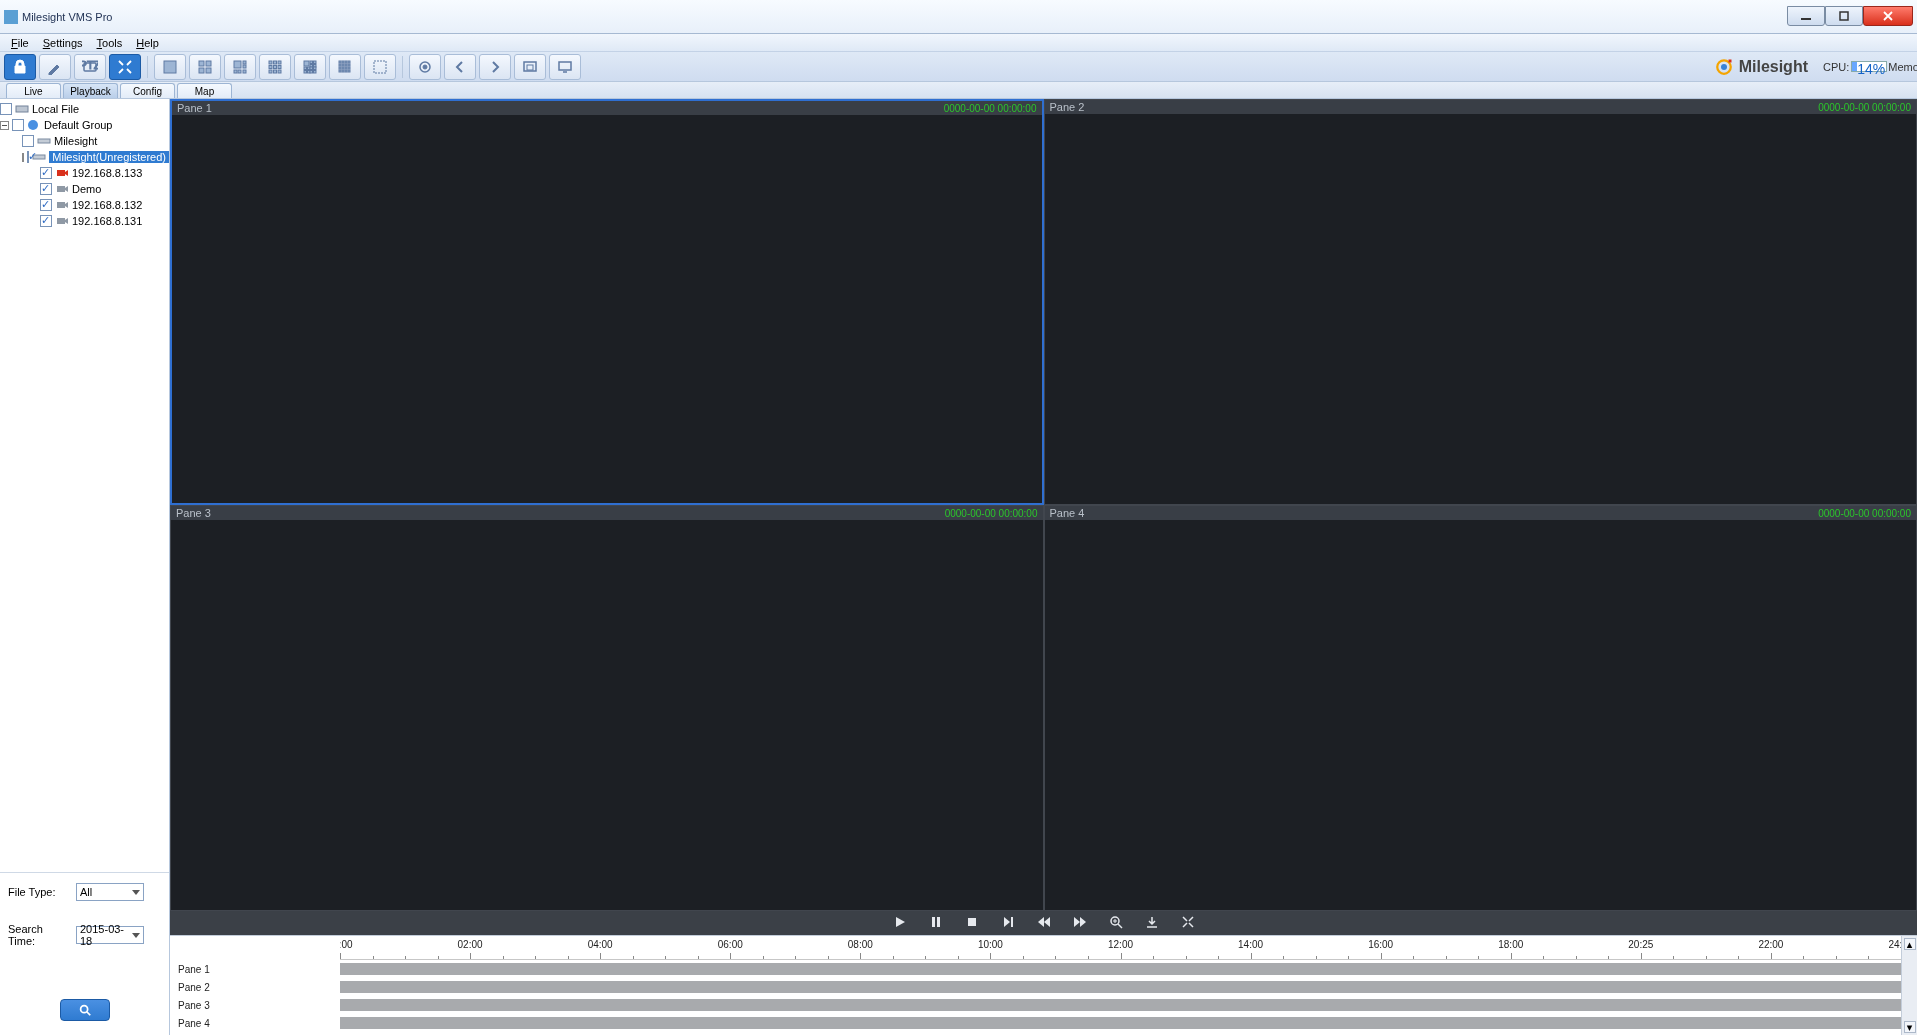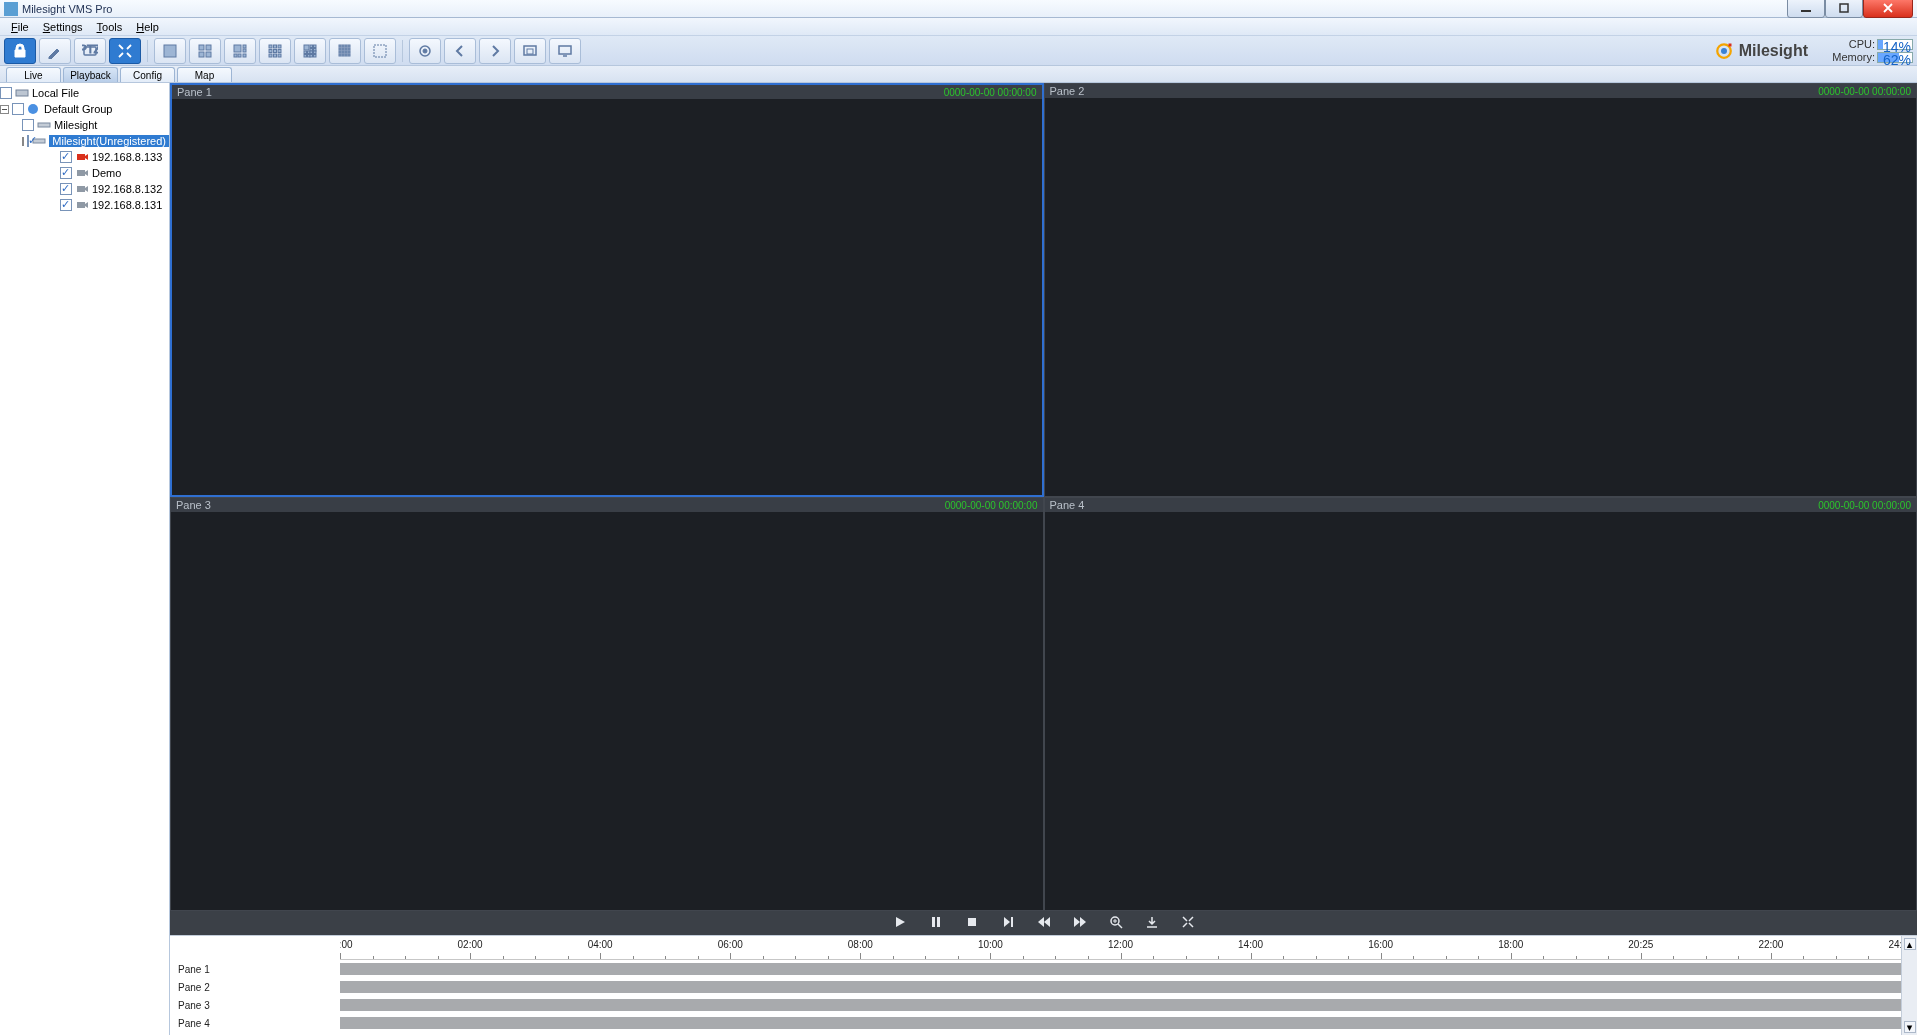--- a/index.html
+++ b/index.html
@@ -1,20 +1,20 @@
 <!DOCTYPE html>
 <html><head>
 <meta charset="utf-8">
 <style>
 *{box-sizing:border-box;margin:0;padding:0;font-family:"Segoe UI",Tahoma,sans-serif;font-size:11px;user-select:none}
 html,body{width:1917px;height:1035px;overflow:hidden}
 body{background:#e8eff7;display:flex;flex-direction:column}
 
 
-.titlebar{height:18px;background:linear-gradient(#f7fbff,#e8f0fa);display:flex;align-items:center;padding:0 4px;border-bottom:1px solid #a6b9d2}
+.titlebar{height:34px;background:linear-gradient(#f7fbff,#e8f0fa);display:flex;align-items:center;padding:0 4px;border-bottom:1px solid #a6b9d2}
 .titlebar .app-icon{width:14px;height:14px;background:#5a9fd4;margin-right:4px}
 .titlebar .title{color:#235}
 .titlebar .spacer{flex:1}
 .winbtns{display:flex;gap:0;height:17px;margin-top:-4px}
 .winbtn{width:38px;height:20px;display:flex;align-items:center;justify-content:center;border:1px solid #7a8ca3;background:linear-gradient(#eef4fc,#cedcef);border-radius:0 0 3px 3px}
 .winbtn.close{background:linear-gradient(#ff7b6c,#d9301c);border-color:#9a261b;width:50px}
 .winbtn svg{width:10px;height:10px}
 
 
 .menubar{height:18px;background:linear-gradient(#f1f6fd,#dfe9f6);border-bottom:1px solid #c3d2e6;display:flex;align-items:center;padding:0 4px;gap:0}
@@ -27,40 +27,40 @@
 .tbtn svg{width:16px;height:16px;fill:#5f7aa3;stroke:#5f7aa3}
 .tbtn.lock{background:#2f7bd1;border-color:#1b5aa5}
 .tbtn.lock svg{fill:#fff;stroke:#fff}
 .tbtn.full{background:#2f7bd1;border-color:#1b5aa5}
 .tbtn.full svg{fill:#fff;stroke:#fff}
 .tsep{width:1px;height:22px;background:#b6c7dd;margin:0 3px}
 .toolbar .spacer{flex:1}
 .brand{display:flex;align-items:center;gap:6px;margin-right:12px}
 .brand .logo{width:18px;height:18px}
 .brand .txt{font-size:16px;font-weight:600;color:#444}
-.stats{display:flex;flex-direction:column;gap:1px;width:90px}
+.stats{display:flex;gap:1px;width:90px}
 .statrow{display:flex;align-items:center;font-size:10px}
 .statrow .lbl{flex:1;text-align:right;padding-right:2px;color:#333}
 .statrow .bar{width:36px;height:11px;background:#fff;border:1px solid #8aa;position:relative}
 .statrow .bar .fill{position:absolute;left:0;top:0;bottom:0;background:#69a7ff}
 .statrow .bar .num{position:absolute;right:1px;top:-1px;font-size:14px;color:#1463c7;width:100%;text-align:right}
 
 
 .tabrow{height:17px;background:linear-gradient(#e7eef8,#d7e2f1);border-bottom:1px solid #b6c7dd;display:flex;align-items:flex-end;padding-left:6px}
 .tab{width:55px;height:15px;border:1px solid #9db5d4;border-bottom:none;border-radius:3px 3px 0 0;margin-right:2px;display:flex;align-items:center;justify-content:center;font-size:10px;background:linear-gradient(#f5f9fe,#e3ecf8);cursor:pointer}
 .tab.active{background:linear-gradient(#d7e5f6,#b9cee9)}
 
 
 .mainrow{flex:1;display:flex;min-height:0}
 .sidebar{width:170px;background:#fff;border-right:1px solid #b6c7dd;display:flex;flex-direction:column}
 .tree{flex:1;overflow:auto;padding:2px 0}
 .trow{display:flex;align-items:center;height:16px;padding-left:4px;white-space:nowrap}
 .trow.l1{padding-left:0}
 .trow.l2{padding-left:22px}
-.trow.l3{padding-left:60px}
+.trow.l3{padding-left:40px}
 .exp,.expminus{width:9px;height:9px;border:1px solid #888;margin-right:3px;position:relative;background:#fff}
 .expminus::before{content:"";position:absolute;left:1px;right:1px;top:3px;height:1px;background:#555}
 .chk{width:12px;height:12px;border:1px solid #7893b8;background:#fff;margin-right:3px;position:relative}
 .chk.on::after{content:"✓";position:absolute;left:0;top:-2px;font-size:11px;color:#2e6ac3}
 .ticon{width:14px;height:12px;margin-right:3px;display:flex;align-items:center;justify-content:center}
 .trow .lbl{font-size:11px;color:#000}
 .trow.sel .lbl{background:#2f7bd1;color:#fff;padding:0 3px}
 
 
 .sbparams{border-top:1px solid #cfd9e6;padding:10px 8px 8px 8px;display:flex;flex-direction:column;gap:22px}
@@ -380,20 +380,42 @@
       <div class="trow l3">
         <span class="chk on"></span>
         <span class="ticon">
             <svg width="14" height="12" viewBox="0 0 14 12">
               <rect x="2" y="3" width="8" height="6" fill="#8f99a5"></rect>
               <polygon points="10,5 13,3 13,9 10,7" fill="#8f99a5"></polygon>
             </svg>
           </span>
         <span class="lbl">192.168.8.131</span>
       </div>
+    </div>
+    <div class="sbparams">
+      <div class="prow">
+        <span class="lbl">File Type:</span>
+        <div class="psel">
+            <span>All</span>
+            <span class="dd"></span>
+          </div>
+      </div>
+      <div class="prow">
+        <span class="lbl">Search Time:</span>
+        <div class="psel">
+            <span>2015-03-18</span>
+            <span class="dd"></span>
+          </div>
+      </div>
+      <div class="searchbtn">
+          <svg viewBox="0 0 16 16">
+            <circle cx="7" cy="7" r="4" fill="none" stroke="#fff" stroke-width="2"></circle>
+            <path d="M10 10l4 4" stroke="#fff" stroke-width="2"></path>
+          </svg>
+        </div>
     </div>
   </div>
 
   <div class="videoarea">
     <div class="vgrid">
       <div class="pane sel">
         <div class="phdr">
             <span>Pane 1</span>
             <span class="sp"></span>
             <span class="ts">0000-00-00 00:00:00</span>

